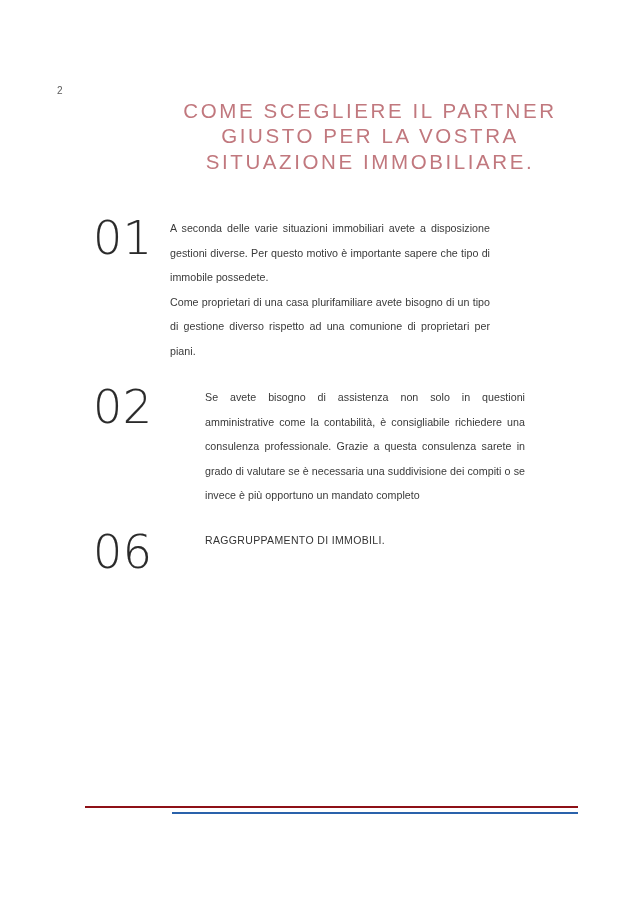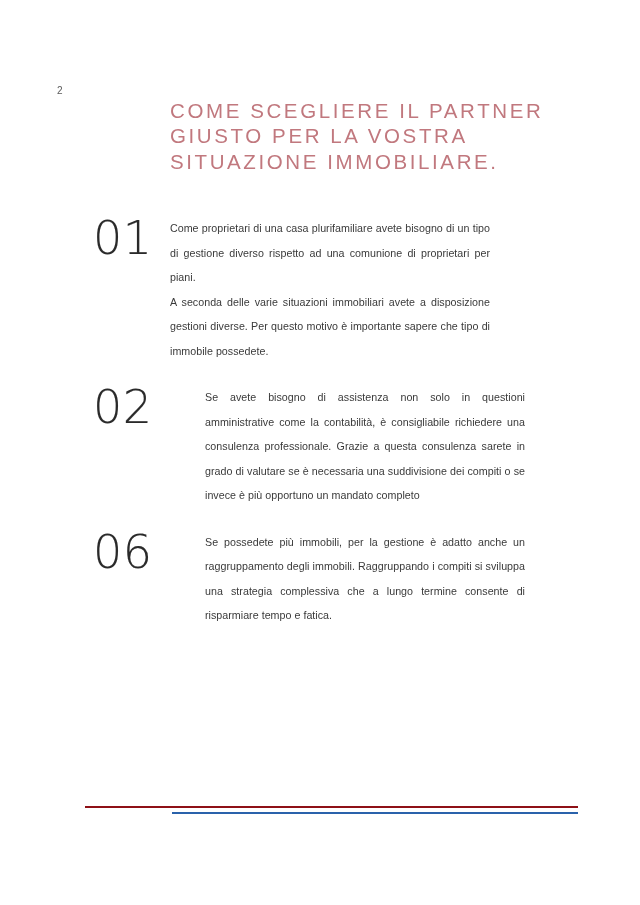--- a/index.html
+++ b/index.html
@@ -132,45 +132,45 @@
     background: #2a62ab;
   }
 </style>
 </head>
 <body>
 
 <div class="page">
 
   <div class="page-number">2</div>
 
-  <h1 class="page-title" style="color: rgb(193, 120, 126);">COME SCEGLIERE IL PARTNER
+  <h1 class="page-title" style="color: rgb(193, 120, 126); text-align: center;">COME SCEGLIERE IL PARTNER
 GIUSTO PER LA VOSTRA
 SITUAZIONE IMMOBILIARE.</h1>
 
   <div class="sections">
 
     <div class="section">
       <div class="section-number">01</div>
       <div class="section-body">
+        <p class="section-para">A seconda delle varie situazioni immobiliari avete a disposizione gestioni diverse. Per questo motivo è importante sapere che tipo di immobile possedete.</p>
         <p class="section-para">Come proprietari di una casa plurifamiliare avete bisogno di un tipo di gestione diverso rispetto ad una comunione di proprietari per piani.</p>
-        <p class="section-para">A seconda delle varie situazioni immobiliari avete a disposizione gestioni diverse. Per questo motivo è importante sapere che tipo di immobile possedete.</p>
       </div>
     </div>
 
     <div class="section">
       <div class="section-number">02</div>
       <div class="section-body">
         <p class="section-para">Se avete bisogno di assistenza non solo in questioni amministrative come la contabilità, è consigliabile richiedere una consulenza professionale. Grazie a questa consulenza sarete in grado di valutare se è necessaria una suddivisione dei compiti o se invece è più opportuno un mandato completo</p>
       </div>
     </div>
 
     <div class="section">
       <div class="section-number">06</div>
       <div class="section-body">
-        <p class="section-para">Se possedete più immobili, per la gestione è adatto anche un raggruppamento degli immobili. Raggruppando i compiti si sviluppa una strategia complessiva che a lungo termine consente di risparmiare tempo e fatica.</p>
+        <div class="section-heading">RAGGRUPPAMENTO DI IMMOBILI.</div>
       </div>
     </div>
 
   </div>
 
   <div class="footer-rules">
     <div class="rule-red" style="background: rgb(142, 16, 22);"></div>
     <div class="rule-blue" style="background: rgb(42, 98, 171);"></div>
   </div>
 

